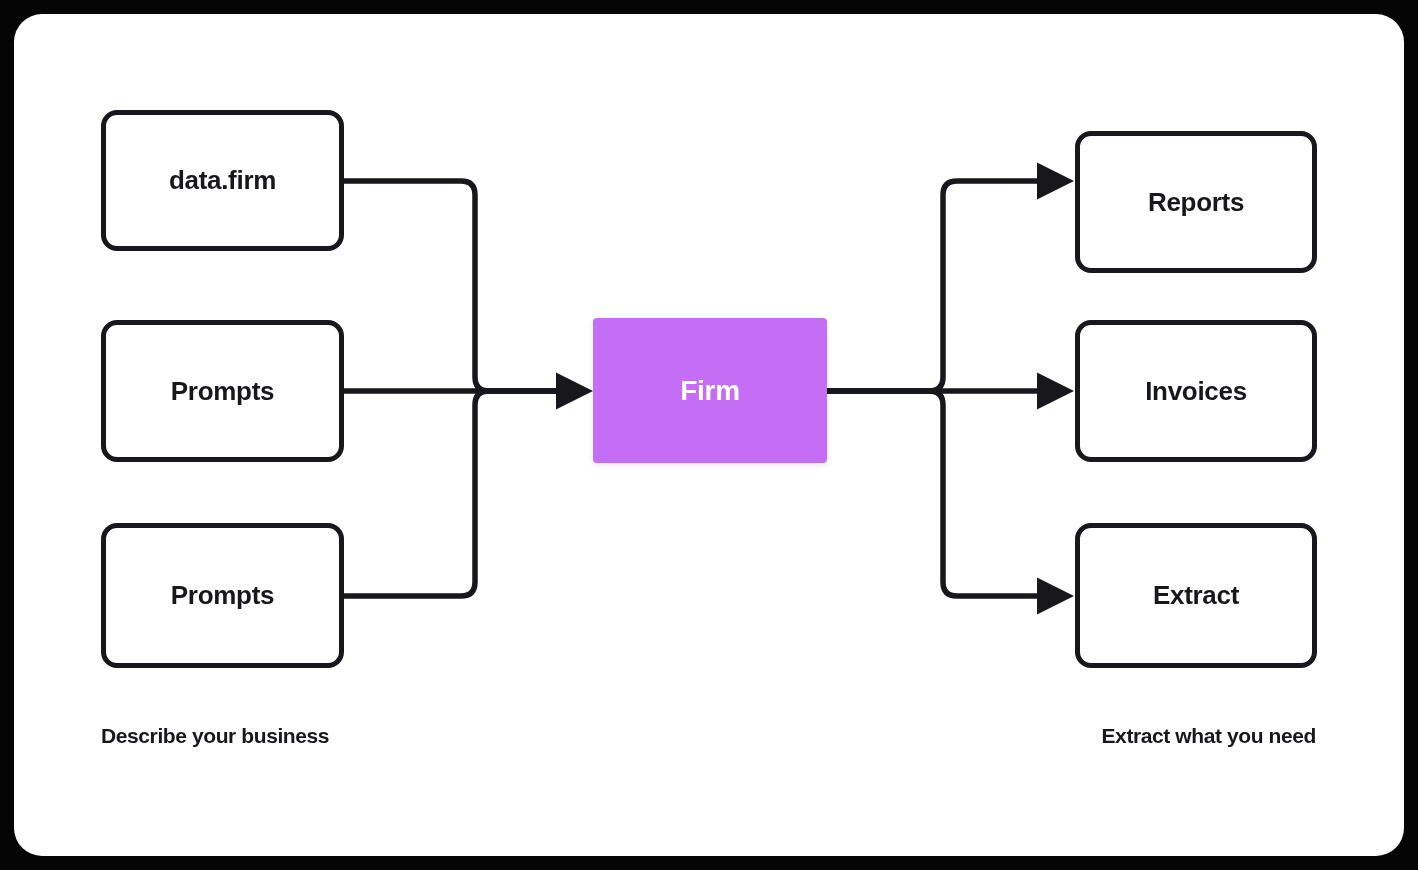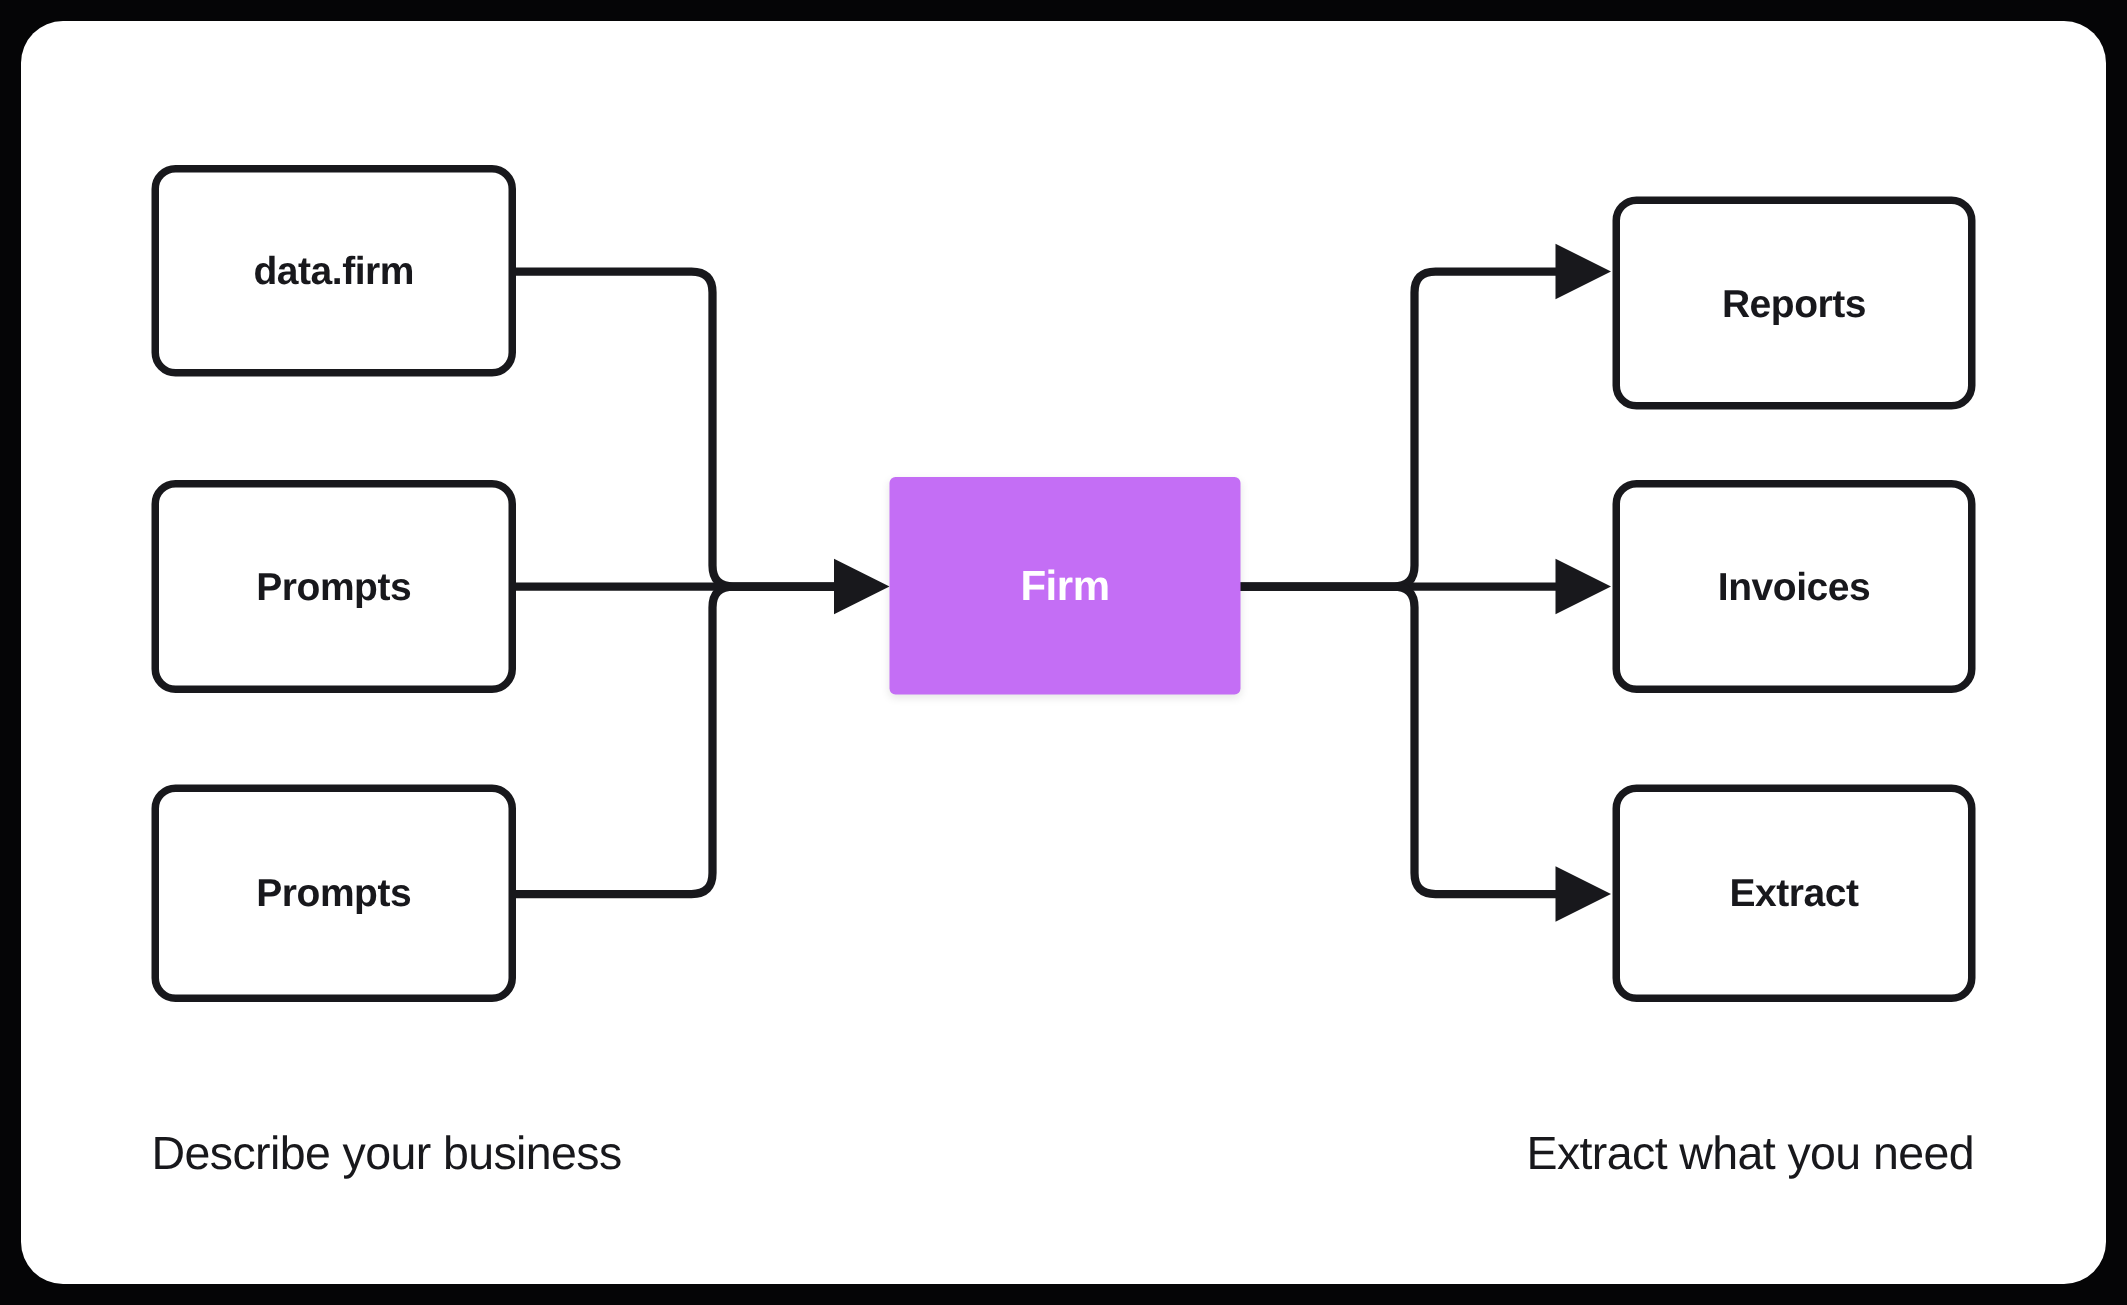--- a/index.html
+++ b/index.html
@@ -57,23 +57,23 @@
   }
   .node-data-firm { left: 101px; top: 110px; width: 243px; height: 141px; }
   .node-prompts   { left: 101px; top: 320px; width: 243px; height: 142px; }
   .node-scripts   { left: 101px; top: 523px; width: 243px; height: 145px; }
   .node-firm      { left: 593px; top: 318px; width: 234px; height: 145px; }
   .node-reports   { left: 1075px; top: 110px; width: 242px; height: 142px; margin-top: 21px; }
   .node-invoices  { left: 1075px; top: 320px; width: 242px; height: 142px; }
   .node-queries   { left: 1075px; top: 523px; width: 242px; height: 145px; }
   .caption {
     position: absolute;
-    top: 751px;
-    font-weight: normal;
-    font-size: 31px;
+    top: 724px;
+    font-weight: bold;
+    font-size: 21px;
     color: var(--stroke);
     letter-spacing: -0.4px;
     white-space: nowrap;
   }
   .caption-left  { left: 101px; }
   .caption-right { right: 102px; text-align: right; }
 </style>
 </head>
 <body>
 

